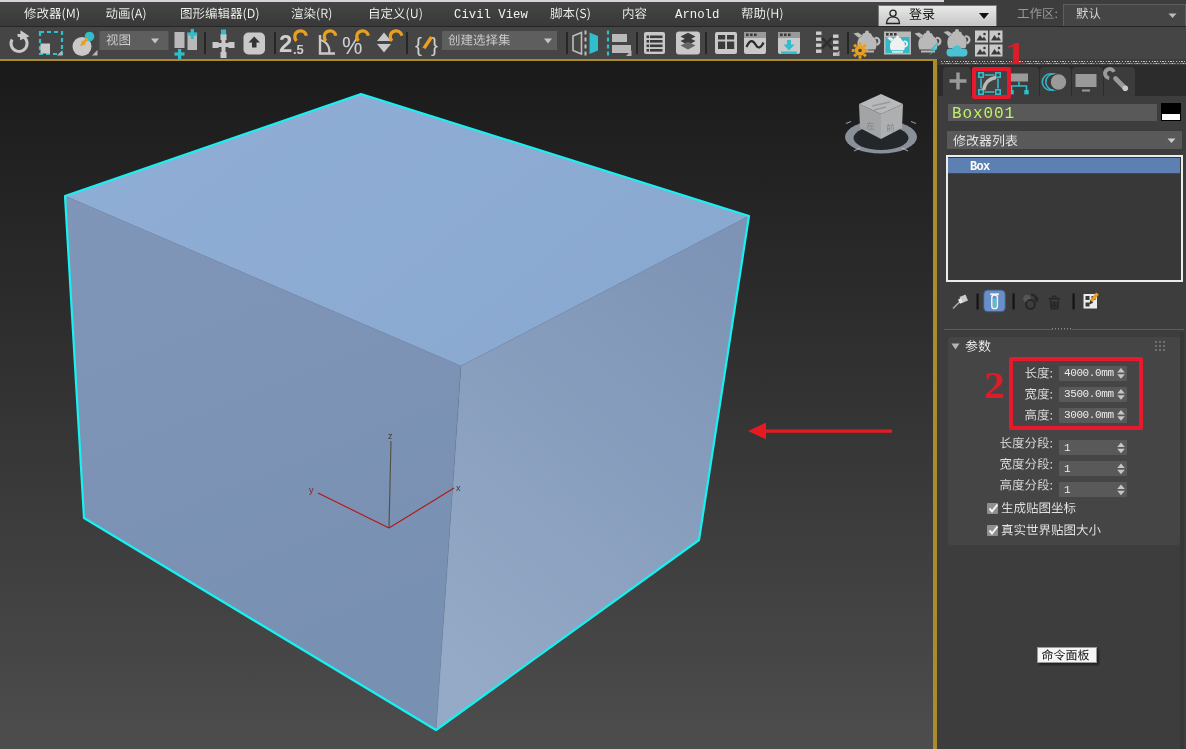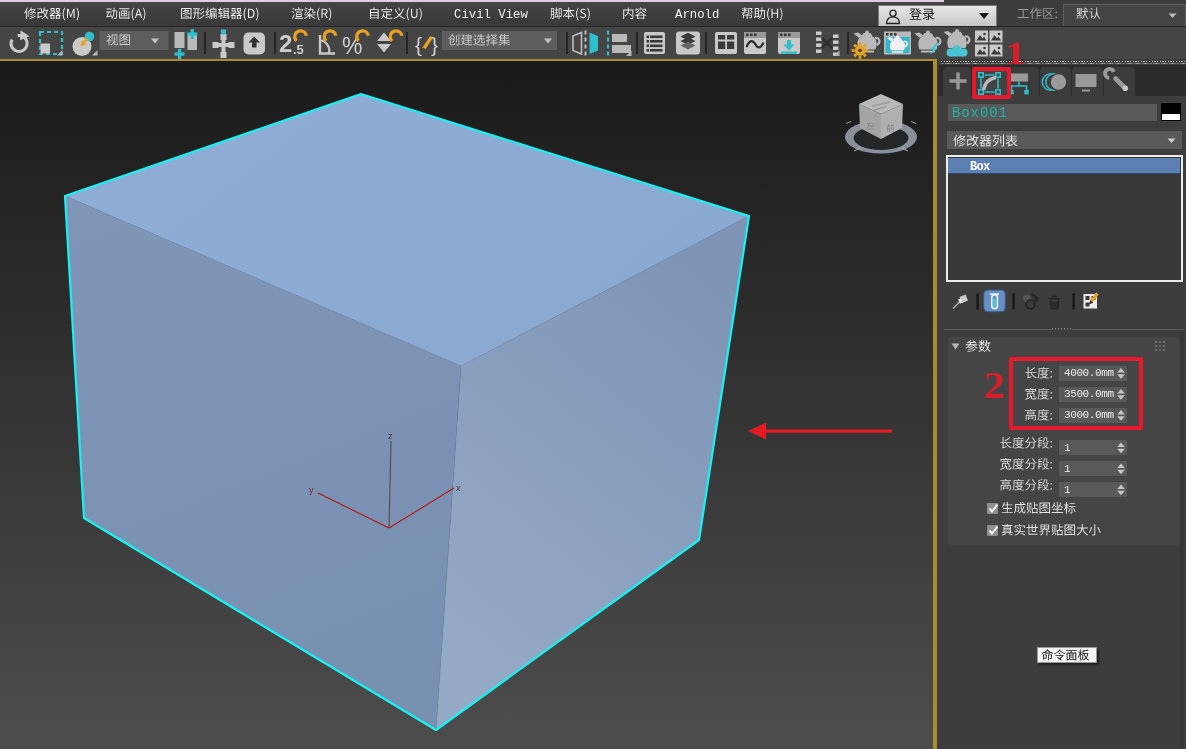--- a/index.html
+++ b/index.html
@@ -292,21 +292,21 @@
 <circle cx="116" cy="16" r="8.2" fill="none" stroke="#35b5c2" stroke-width="1.6"></circle>
 <circle cx="120.5" cy="16" r="8.4" fill="#9a9a9a" stroke="#3c3c3c" stroke-width="1.4"></circle>
 <rect x="137.5" y="8" width="21" height="13" fill="#9a9a9a"></rect>
 <rect x="144" y="23.5" width="8" height="2" fill="#9a9a9a"></rect>
 <path d="M171.2 12.1A4.6 4.6 0 1 1 175.9 5.9" stroke="#9a9a9a" stroke-width="3.8" fill="none"></path>
 <path d="M177.5 12.5L187 22" stroke="#9a9a9a" stroke-width="4.6" stroke-linecap="round"></path>
 <circle cx="187.3" cy="22.3" r="2.8" fill="#c9c9c9"></circle>
     </svg>
 
 <div class="field" style="left:948px;top:104px;width:209px;height:17px;"></div>
-<span class="abs mono" style="left:952px;top:105px;font-size:14px;letter-spacing:0.9px;color:#14b8a6;">Box001</span>
+<span class="abs mono" style="left:952px;top:105px;font-size:16px;letter-spacing:0.9px;color:#bef264;">Box001</span>
 <div class="abs" style="left:1161px;top:103px;width:20px;height:18px;background:#000;"></div>
 <div class="abs" style="left:1162px;top:114px;width:18px;height:6px;background:#fff;"></div>
 
 <div class="field" style="left:947px;top:131px;width:235px;height:18px;"></div>
 <svg class="abs" style="left:1167px;top:138px;" width="10" height="6">
       <path d="M0.5 0.5L4.5 5L8.5 0.5Z" fill="#ccc"></path>
     </svg>
 
 <div id="stack"></div>
 <div id="stackrow"></div>

